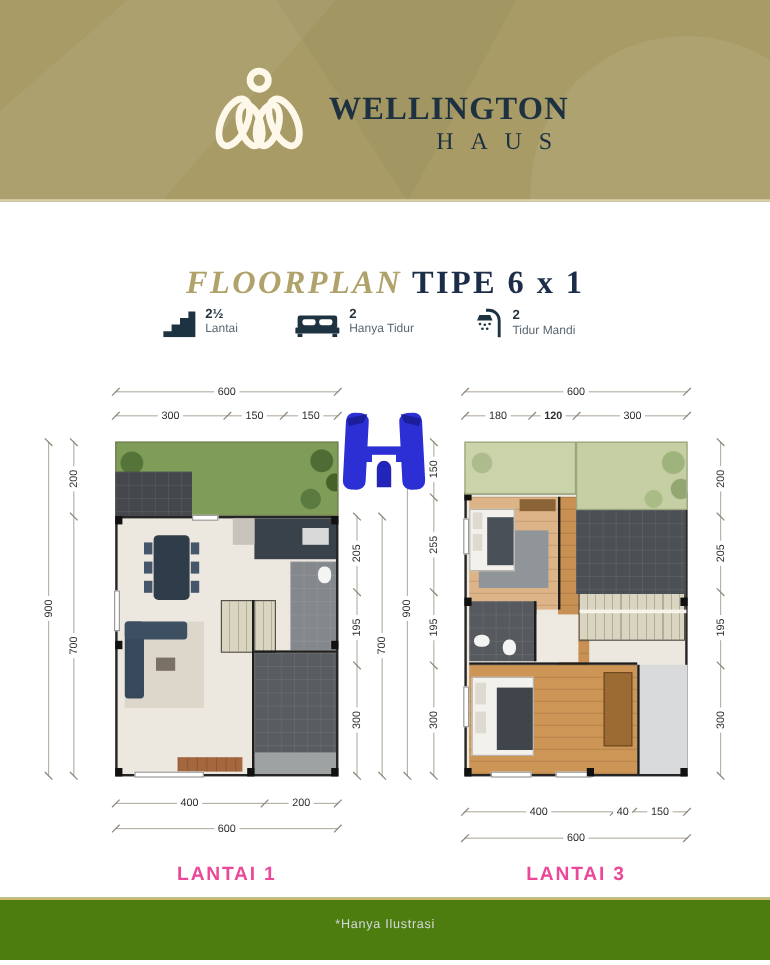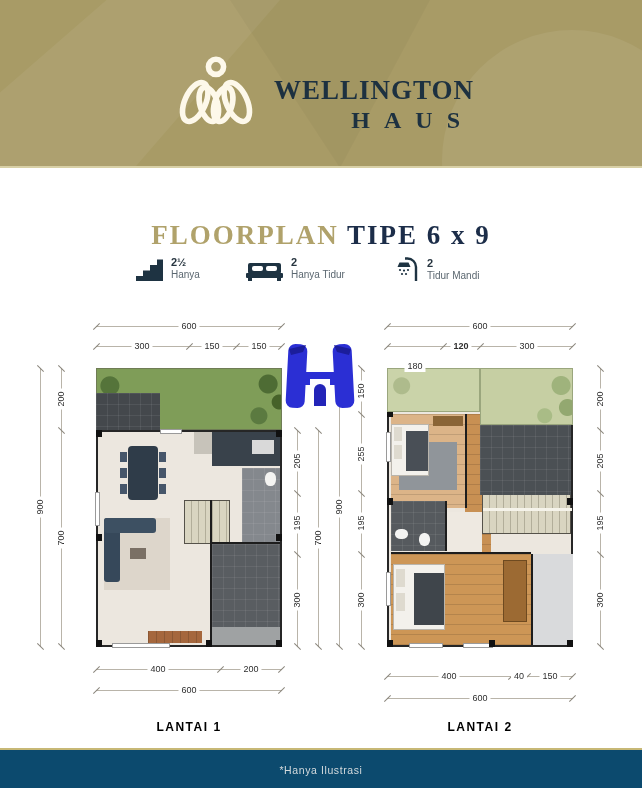--- a/index.html
+++ b/index.html
@@ -10,65 +10,65 @@
   .hdr-shape-a{position:absolute;left:0;top:0;width:280px;height:168px;
       background:rgba(255,255,255,0.06);clip-path:polygon(38% 0,100% 0,48% 100%,0 100%,0 55%);}
   .hdr-shape-b{position:absolute;right:-60px;top:30px;width:260px;height:260px;border-radius:50%;
       background:rgba(255,255,255,0.07);}
   .hdr-shape-c{position:absolute;left:230px;top:0;width:200px;height:168px;
       background:rgba(0,0,0,0.03);clip-path:polygon(0 0,100% 0,55% 100%);}
   .hdr-line{position:absolute;left:0;top:166px;width:642px;height:2px;background:#d8d0a6;}
   .logo-mark{position:absolute;left:176px;top:42px;width:80px;height:96px;}
   .brand{position:absolute;left:262px;top:56px;width:212px;text-align:right;color:#1d3140;margin-top:19px;}
   .brand-name{font-family:"Liberation Serif",serif;font-weight:700;font-size:27px;letter-spacing:1px;}
-  .brand-sub{font-family:"Liberation Serif",serif;font-weight:700;font-size:24px;letter-spacing:14px;
+  .brand-sub{font-family:"Liberation Serif",serif;font-weight:400;font-size:20px;letter-spacing:14px;
              margin-top:1px;text-indent:14px;}
   .brand-addr{font-size:8.5px;letter-spacing:2.2px;margin-top:6px;color:#223543;}
   
   .title{position:absolute;left:0;top:220px;width:642px;text-align:center;
          font-family:"Liberation Serif",serif;font-size:27px;font-weight:700;letter-spacing:2px;}
-  .title .accent{color:#b0a26b;}
+  .title .accent{color:#b0a26b;font-style:italic;}
   .title .rest{color:#1c2d49;}
   .feat{position:absolute;top:256px;display:flex;align-items:flex-end;gap:8px;}
   .feat-txt{line-height:1.15;padding-bottom:1px;}
   .feat-val{font-size:11px;font-weight:700;color:#26343f;}
   .feat-lab{font-size:10px;color:#5b6770;}
   
   .hline{position:absolute;height:1px;background:#b9b4a9;}
   .vline{position:absolute;width:1px;background:#b9b4a9;}
   .hline::before,.hline::after{content:"";position:absolute;top:-4px;width:1px;height:9px;background:#8a857c;transform:rotate(45deg);}
   .hline::before{left:0;}.hline::after{right:0;}
   .vline::before,.vline::after{content:"";position:absolute;left:-4px;width:9px;height:1px;background:#8a857c;transform:rotate(45deg);}
   .vline::before{top:0;}.vline::after{bottom:0;}
   .tk-h{position:absolute;width:1px;height:9px;background:#8a857c;transform:rotate(45deg);}
   .tk-v{position:absolute;width:9px;height:1px;background:#8a857c;transform:rotate(45deg);}
   .dlab{position:absolute;transform:translate(-50%,-50%);font-size:9px;color:#2e2e2e;
         background:#fff;padding:1px 3px;white-space:nowrap;z-index:3;}
   .dlab.v{transform:translate(-50%,-50%) rotate(-90deg);}
-  .plan-name{position:absolute;transform:translateX(-50%);font-size:12px;font-weight:700;
-             letter-spacing:1.5px;color:#000000;}
+  .plan-name{position:absolute;transform:translateX(-50%);font-size:16px;font-weight:700;
+             letter-spacing:1.5px;color:#ec4899;}
   
   .plan{position:absolute;width:186px;height:279px;z-index:1;}
   .room{position:absolute;box-sizing:border-box;}
   .grid-dark{background-image:
       linear-gradient(rgba(255,255,255,.07) 1px,transparent 1px),
       linear-gradient(90deg,rgba(255,255,255,.07) 1px,transparent 1px);
       background-size:11px 11px;}
   .stairsA{background:repeating-linear-gradient(90deg,#d9d5c1 0 6px,#b2ae9a 6px 7px);border:1px solid #55524a;}
   .wall{position:absolute;background:#1d1d1d;}
   .col{position:absolute;width:6px;height:7px;background:#111;}
   .win{position:absolute;background:#fff;border:1px solid #9a9a9a;box-sizing:border-box;}
   .planks{background-image:linear-gradient(rgba(0,0,0,.12) 1px,transparent 1px);background-size:100% 10px;}
   
   .wm{position:absolute;left:0;top:0;width:642px;height:804px;pointer-events:none;z-index:5;}
   .wm-text{position:absolute;left:320px;top:424px;transform:translateX(-50%);
            font-family:"DejaVu Serif",serif;font-style:italic;font-weight:700;font-size:40px;
            color:#2b2fd4;text-shadow:1.5px 1.5px 0 #161a96;letter-spacing:1px;}
   
-  .footer{position:absolute;left:0;top:748px;width:642px;height:40px;background:#0c4a6e;
+  .footer{position:absolute;left:0;top:748px;width:642px;height:52px;background:#4d7c0f;
           border-top:2px solid #c7b876;box-sizing:border-box;}
   .footer-note{position:absolute;left:0;top:14px;width:100%;text-align:center;
                font-size:10.5px;letter-spacing:.6px;color:#d4dadd;}
 </style>
 </head>
 <body>
 
 <div class="canvas">
 
   <div class="hdr">
@@ -85,30 +85,30 @@
       </g>
     </svg>
     <div class="brand">
       <div class="brand-name">WELLINGTON</div>
       <div class="brand-sub">HAUS</div>
     </div>
     <div class="hdr-line"></div>
   </div>
 
   <div class="title">
-    <span class="accent">FLOORPLAN</span><span class="rest"> TIPE 6 x 9</span>
+    <span class="accent">FLOORPLAN</span><span class="rest"> TIPE 6 x 1</span>
   </div>
 
   <div class="feat" style="left:136px;">
     <svg width="27" height="23" viewBox="0 0 27 23">
       <path d="M0,23 L0,18 L7,18 L7,12.5 L14,12.5 L14,7 L21,7 L21,1.5 L27,1.5 L27,23 Z" fill="#1e3342"></path>
     </svg>
     <div class="feat-txt">
       <div class="feat-val">2½</div>
-      <div class="feat-lab">Hanya</div>
+      <div class="feat-lab">Lantai</div>
     </div>
   </div>
   <div class="feat" style="left:246px;">
     <svg width="37" height="21" viewBox="0 0 37 21">
       <g fill="#1e3342">
         <rect x="2" y="3" width="33" height="11" rx="2"></rect>
         <rect x="0" y="13" width="37" height="5" rx="1"></rect>
         <rect x="2" y="18" width="4" height="3"></rect>
           <rect x="31" y="18" width="4" height="3"></rect>
       </g>
@@ -269,21 +269,21 @@
   <span class="dlab" style="left:251px;top:669px;">200</span>
   <div class="hline" style="left:96px;top:690px;width:186px;"></div>
   <span class="dlab" style="left:189px;top:690px;">600</span>
   <div class="plan-name" style="left:189px;top:720px;">LANTAI 1</div>
 
   <div class="hline" style="left:387px;top:326px;width:186px;"></div>
   <span class="dlab" style="left:480px;top:326px;">600</span>
   <div class="hline" style="left:387px;top:346px;width:186px;"></div>
   <i class="tk-h" style="left:443px;top:342px;"></i>
   <i class="tk-h" style="left:480px;top:342px;"></i>
-  <span class="dlab" style="left:415px;top:366px;">180</span>
+  <span class="dlab" style="left:415px;top:346px;">180</span>
   <span class="dlab" style="left:461px;top:346px;font-weight:bold;">120</span>
   <span class="dlab" style="left:527px;top:346px;">300</span>
   <div class="vline" style="left:339px;top:368px;height:279px;"></div>
   <span class="dlab v" style="left:339px;top:507px;">900</span>
   <div class="vline" style="left:361px;top:368px;height:279px;"></div>
   <i class="tk-v" style="left:357px;top:414px;"></i>
   <i class="tk-v" style="left:357px;top:493px;"></i>
   <i class="tk-v" style="left:357px;top:554px;"></i>
   <span class="dlab v" style="left:361px;top:391px;">150</span>
   <span class="dlab v" style="left:361px;top:454px;">255</span>
@@ -298,21 +298,21 @@
   <span class="dlab v" style="left:600px;top:523px;">195</span>
   <span class="dlab v" style="left:600px;top:600px;">300</span>
   <div class="hline" style="left:387px;top:676px;width:186px;"></div>
   <i class="tk-h" style="left:511px;top:672px;"></i>
   <i class="tk-h" style="left:527px;top:672px;"></i>
   <span class="dlab" style="left:449px;top:676px;">400</span>
   <span class="dlab" style="left:519px;top:676px;">40</span>
   <span class="dlab" style="left:550px;top:676px;">150</span>
   <div class="hline" style="left:387px;top:698px;width:186px;"></div>
   <span class="dlab" style="left:480px;top:698px;">600</span>
-  <div class="plan-name" style="left:480px;top:720px;">LANTAI 2</div>
+  <div class="plan-name" style="left:480px;top:720px;">LANTAI 3</div>
 
   <div class="wm">
     <svg style="position:absolute;left:270px;top:336px;" width="100" height="96" viewBox="0 0 100 96">
       <g>
         <rect x="17" y="8" width="19" height="64" rx="7" fill="#2b2fd4" transform="rotate(3 26 40)"></rect>
         <rect x="64" y="8" width="19" height="64" rx="7" fill="#2b2fd4" transform="rotate(-3 74 40)"></rect>
         <polygon points="19,13 36,9 33,16 21,19" fill="#1b1d9b"></polygon>
         <polygon points="64,9 81,13 79,19 67,16" fill="#1b1d9b"></polygon>
         <rect x="28" y="36" width="44" height="13" fill="#2b2fd4"></rect>
         <rect x="40" y="43" width="20" height="27" fill="#ffffff"></rect>

